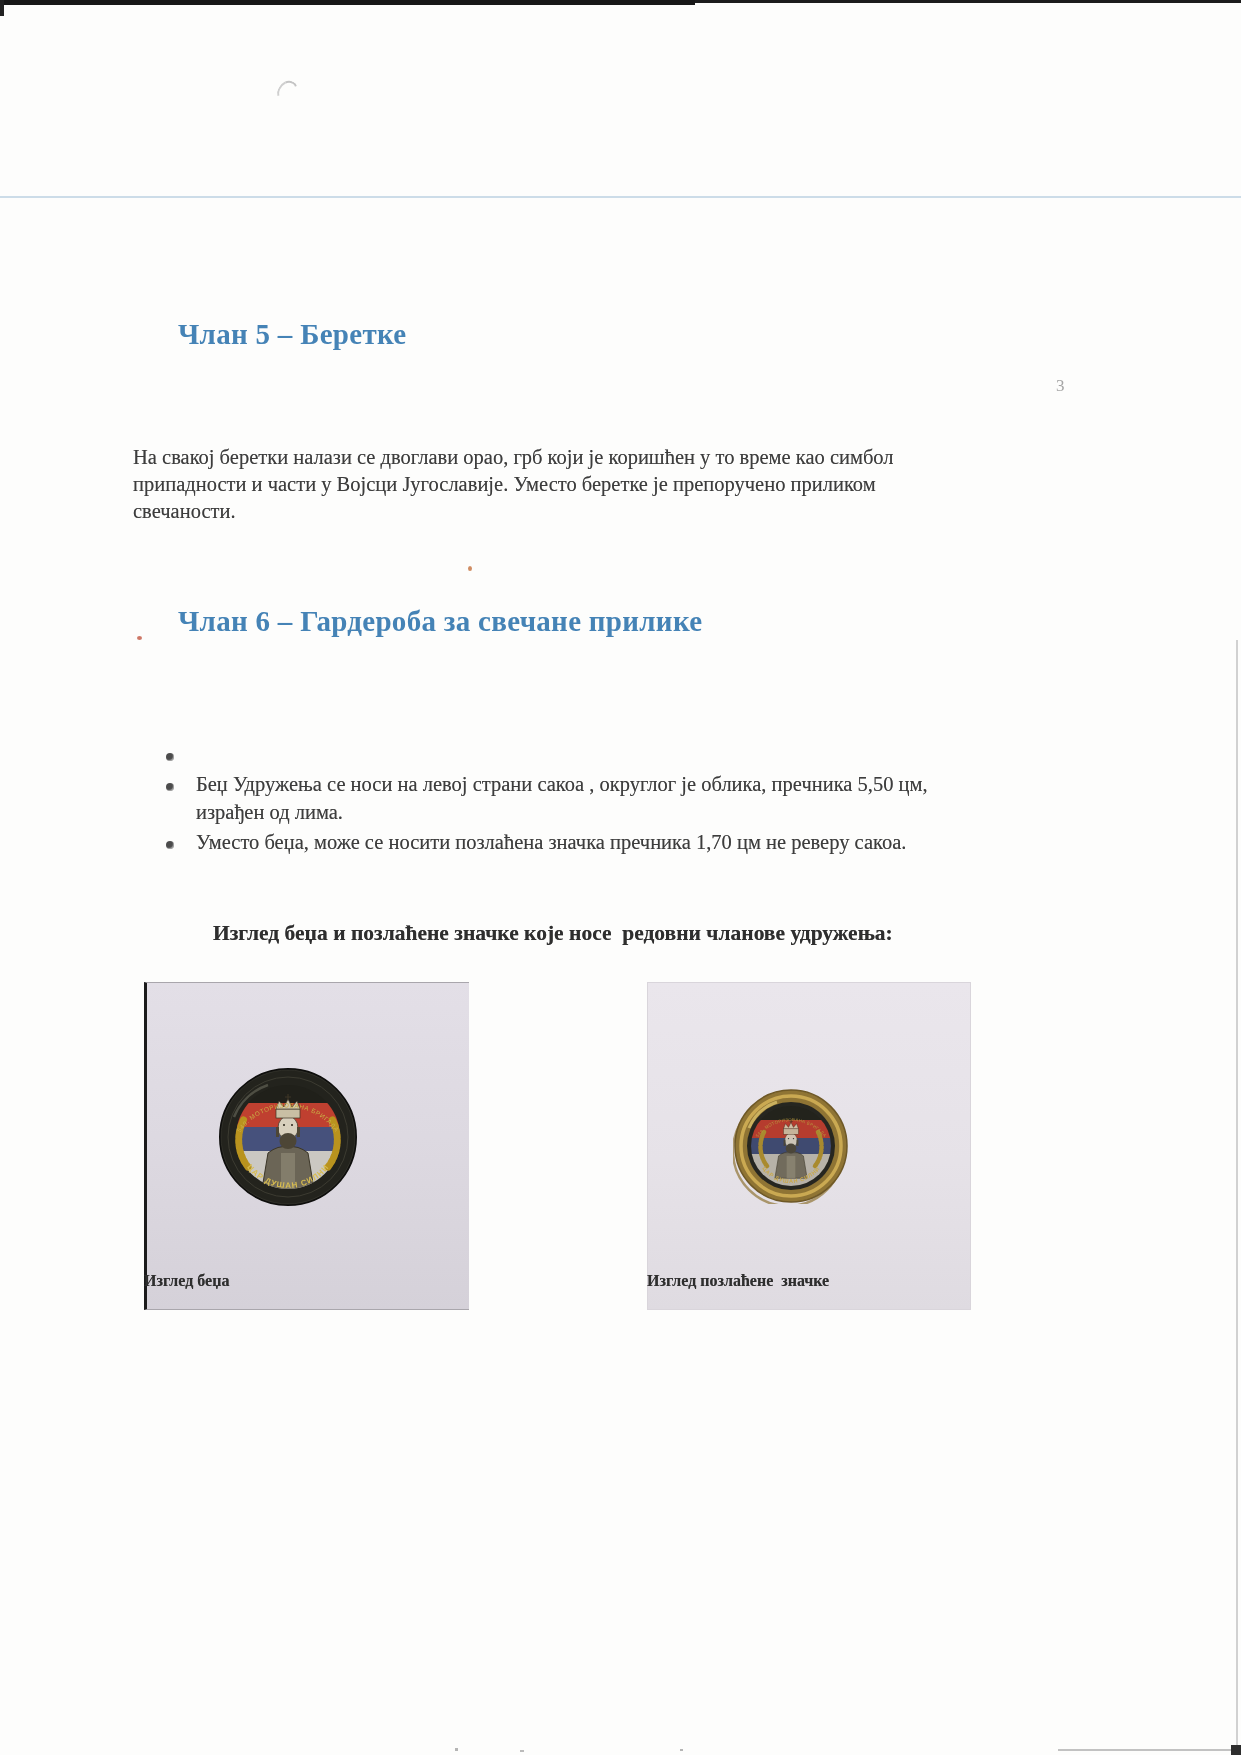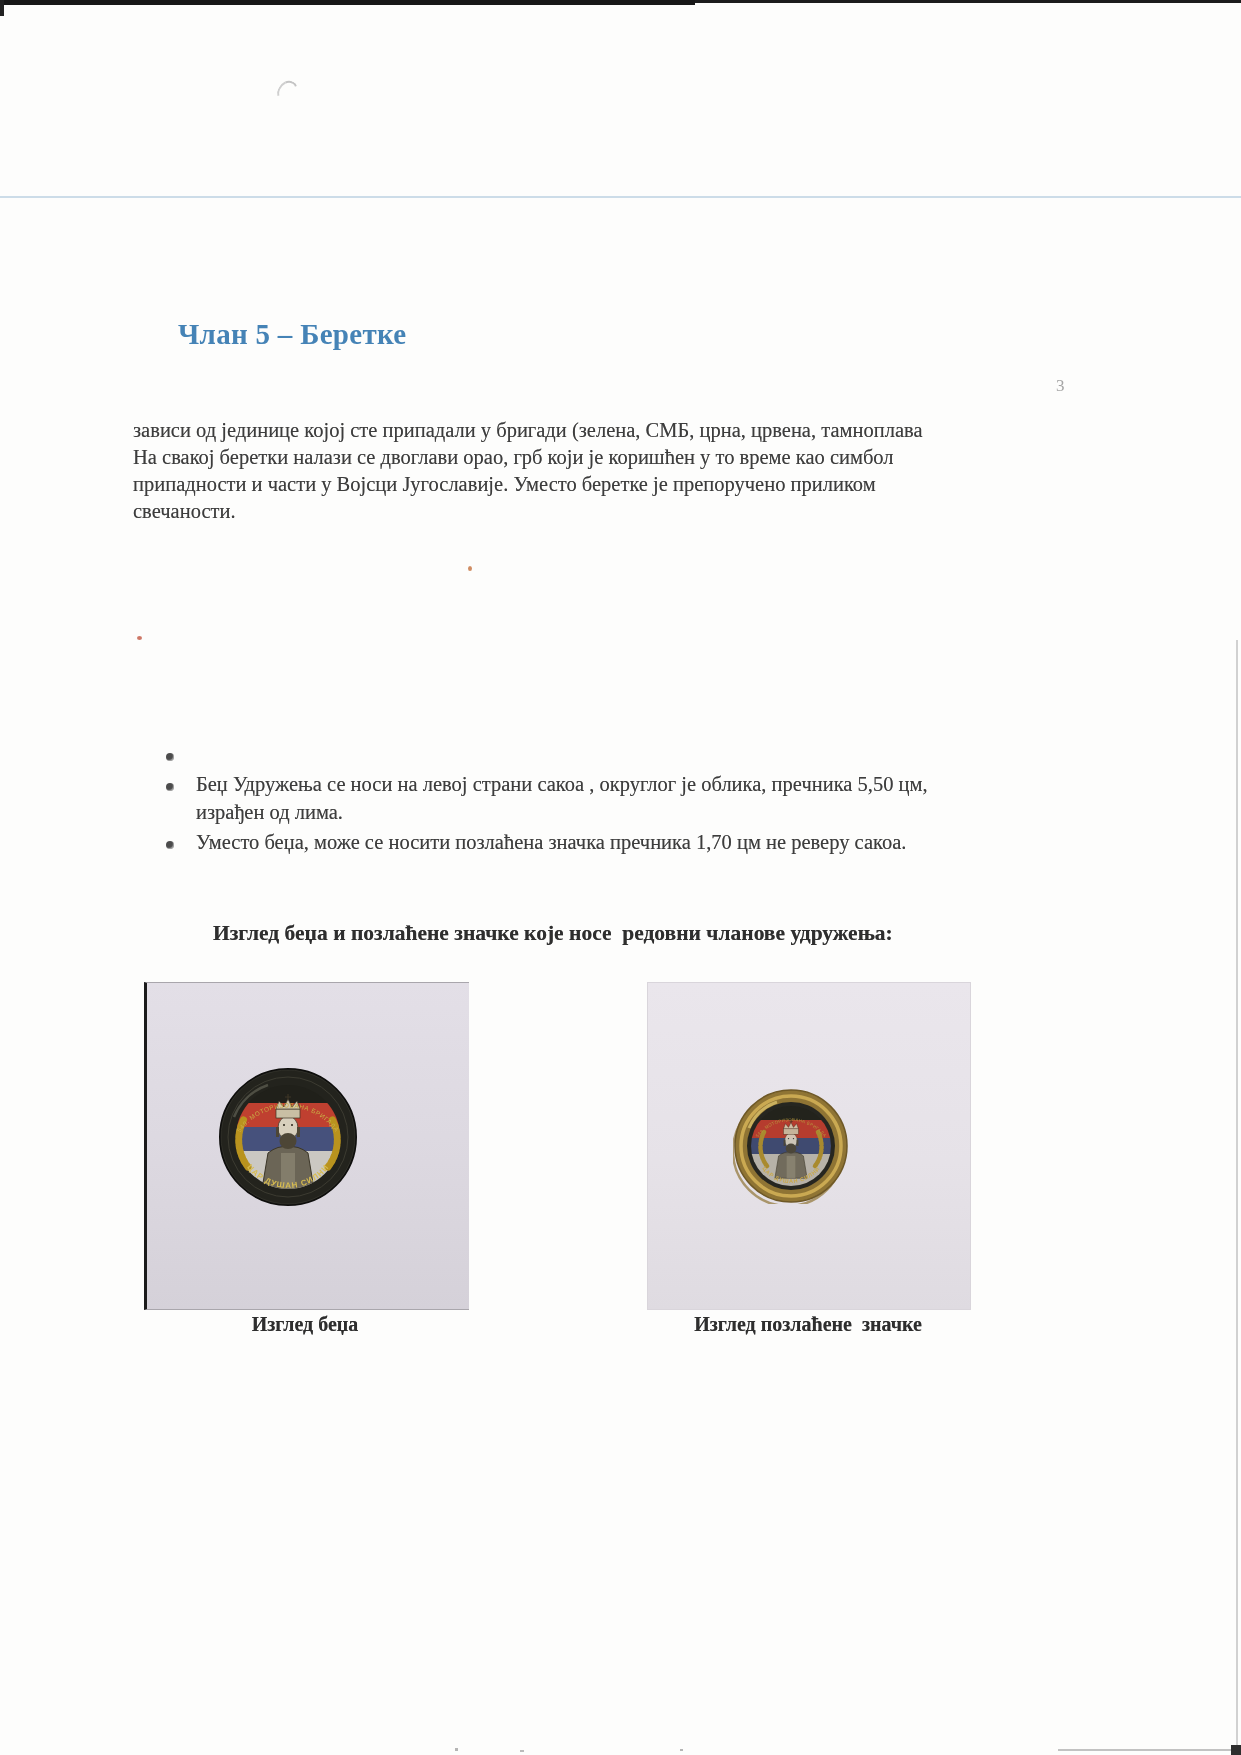--- a/index.html
+++ b/index.html
@@ -43,22 +43,22 @@
     border-left:3px solid #1b1b1b;
     border-top:1px solid #a9a6ac; border-bottom:1px solid #a9a6ac;
   }
   .photo-right{
     left:647px;
     background:linear-gradient(180deg,#eae6ec 0%,#e6e2e8 55%,#dfdbe1 100%);
     border:1px solid #d9d5db;
   }
   .badge-wrap{ position:absolute; }
   .caption{
-    position:absolute; top:1313px; width:322px; text-align:center;
-    font-weight:bold; font-size:20px; color:#2e2e2e; white-space:pre;
+    position:absolute; top:1272px; width:322px; text-align:left;
+    font-weight:bold; font-size:16px; color:#2e2e2e; white-space:pre;
     text-shadow:0 0 .4px rgba(50,50,50,.6);
   }
   
   .artifact{ position:absolute; }
   .top-edge{ top:0; left:0; width:100%; height:3px; background:#1c1c1c; }
   .top-edge2{ top:0; left:0; width:56%; height:5px; background:#171717; }
   .corner-tick{ top:0; left:0; width:4px; height:16px; background:#222; }
   .blue-line{ top:196px; left:0; width:100%; height:2px; background:#c6d8e6; opacity:.9; }
   .smudge{
     top:80px; left:278px; width:14px; height:18px;
@@ -90,25 +90,25 @@
   <div class="artifact speck-orange"></div>
   <div class="artifact speck-red"></div>
   <div class="artifact right-vline"></div>
   <div class="artifact bottom-hline"></div>
   <div class="artifact bottom-corner"></div>
   <div class="artifact speck-a"></div>
   <div class="artifact speck-b"></div>
   <div class="artifact speck-c"></div>
 
   <div class="h-blue" style="top:318px">Члан 5 – Беретке</div>
-  <div class="body-line" style="top:419px">зависи од јединице којој сте припадали у бригади (зелена, СМБ, црна, црвена, тамноплава</div>
   <div class="body-line" style="top:446px">На свакој беретки налази се двоглави орао, грб који је коришћен у то време као симбол</div>
   <div class="body-line" style="top:473px">припадности и части у Војсци Југославије. Уместо беретке је препоручено приликом</div>
   <div class="body-line" style="top:500px">свечаности.</div>
 
+  <div class="h-blue" style="top:605px">Члан 6 – Гардероба за свечане прилике</div>
 
   <div class="bullet-dot" style="top:753px"></div>
 
   <div class="bullet-dot" style="top:783px"></div>
   <div class="body-line bullet-line" style="top:773px">Беџ Удружења се носи на левој страни сакоа , округлог је облика, пречника 5,50 цм,</div>
   <div class="body-line bullet-line" style="top:801px">израђен од лима.</div>
 
   <div class="bullet-dot" style="top:841px"></div>
   <div class="body-line bullet-line" style="top:831px">Уместо беџа, може се носити позлаћена значка пречника 1,70 цм не реверу сакоа.</div>
 

